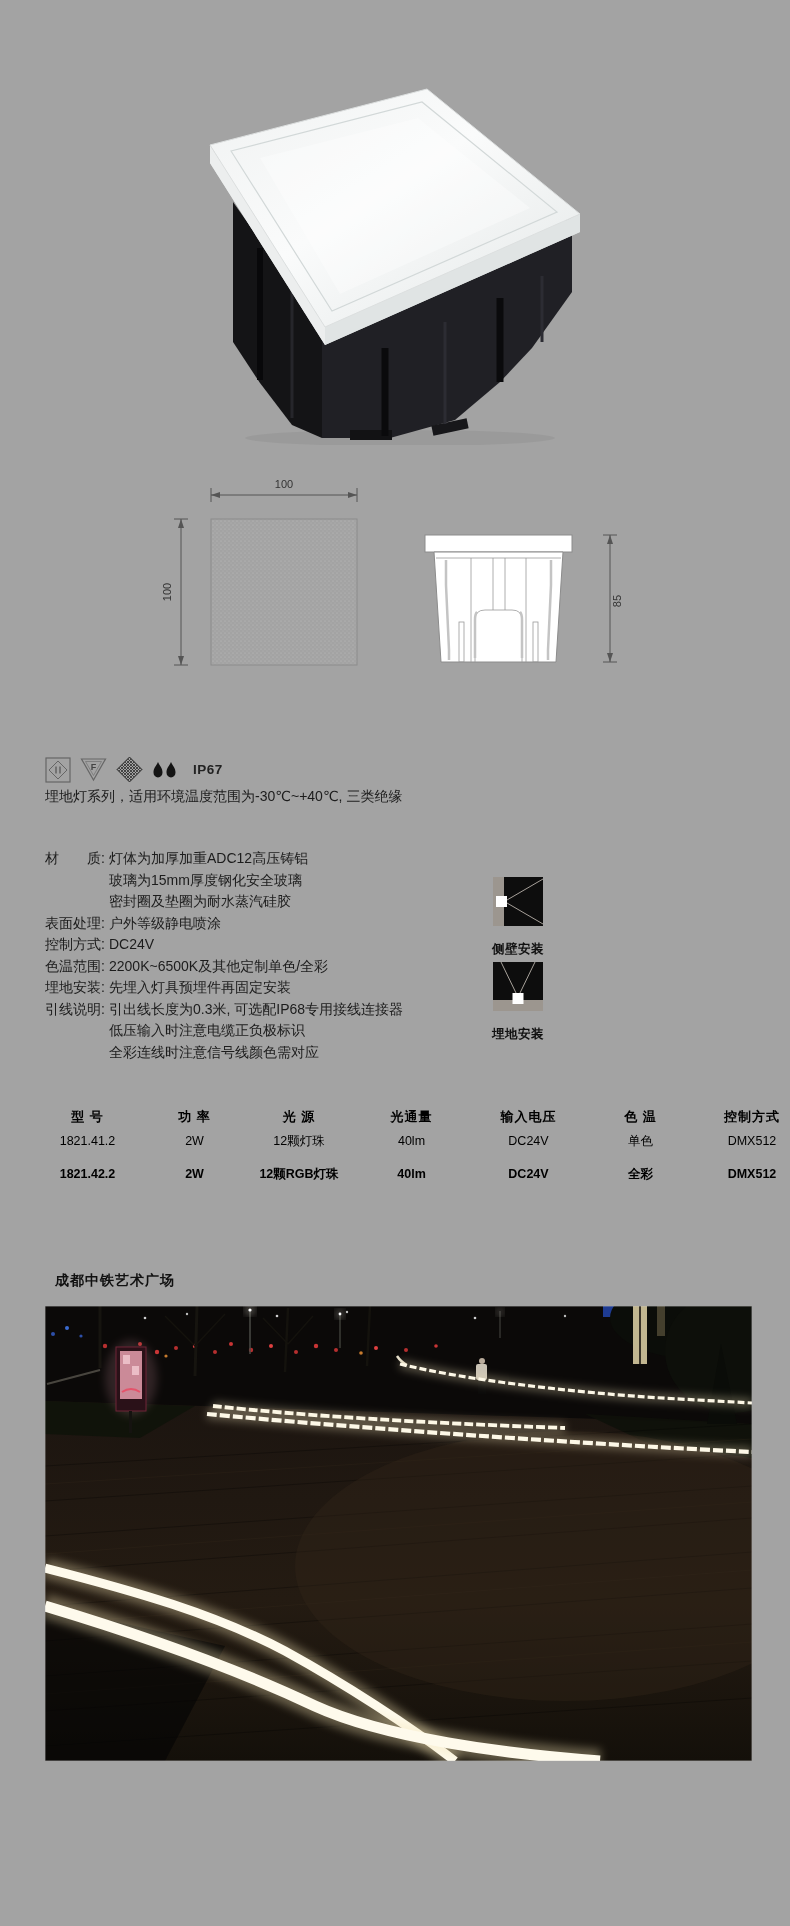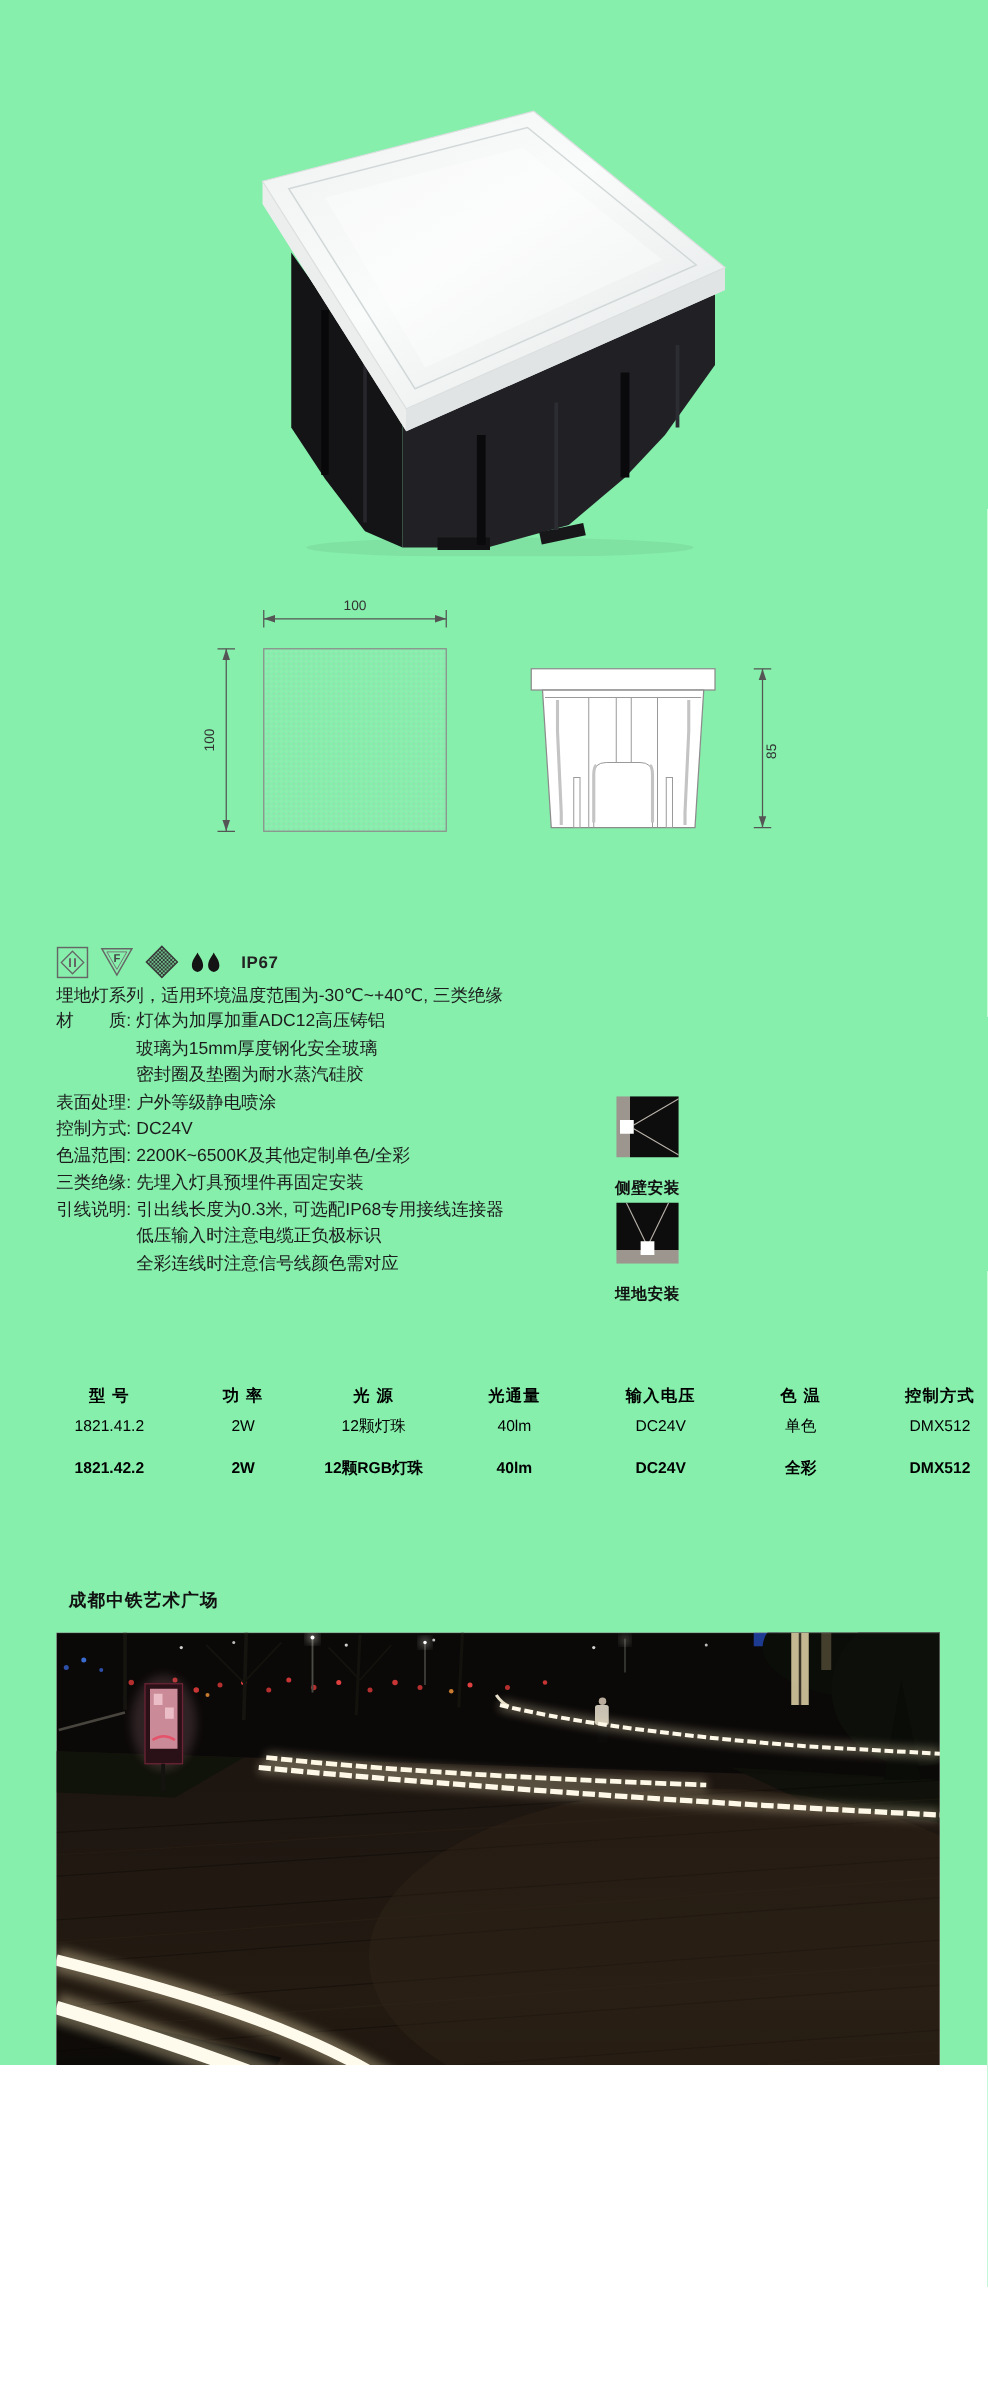--- a/index.html
+++ b/index.html
@@ -1,18 +1,18 @@
 <!DOCTYPE html>
 <html style="--glow: #fdf6df; --photo_bg: #0b0908; --install_gray: #9c968f; --sign_pink: #d99aa8;"><head>
 <meta charset="utf-8">
 <style>
   * { margin:0; padding:0; box-sizing:border-box; }
   html,body { background:#ffffff; }
   body { font-family:"Liberation Sans","DejaVu Sans",sans-serif; color:#1a1a1a; }
-  .page { position:relative; width:790px; height:1652px; background:#86efac; overflow:hidden; margin:0 auto; }
+  .page { position:relative; width:790px; height:1926px; background:#a3a3a3; overflow:hidden; margin:0 auto; }
   .abs { position:absolute; }
 
   
   .cert-row { display:flex; align-items:center; gap:9px; height:27px; }
   .cert-row svg { display:block; }
   .ip-label { font-size:13.5px; font-weight:bold; letter-spacing:.5px; color:#222; margin-left:6px; }
 
   
   .series-line { font-size:14px; color:#1c1c1c; line-height:18px; }
   .spec-list { font-size:14px; color:#1c1c1c; }
@@ -157,21 +157,21 @@
     </svg>
     <svg width="26" height="20" viewBox="0 0 26 20">
       <path d="M6,2 C7.8,6 10.5,8 10.5,12.5 a4.5,5 0 1 1 -9,0 C1.5,8 4.2,6 6,2 Z" fill="#141414"></path>
       <path d="M19,2 C20.8,6 23.5,8 23.5,12.5 a4.5,5 0 1 1 -9,0 C14.5,8 17.2,6 19,2 Z" fill="#141414"></path>
     </svg>
     <span class="ip-label">IP67</span>
   </div>
 
   <div class="abs series-line" style="left:45px; top:787px;">埋地灯系列，适用环境温度范围为-30℃~+40℃, 三类绝缘</div>
 
-  <div class="abs spec-list" style="left:45px; top:806px; width:440px;">
+  <div class="abs spec-list" style="left:45px; top:848px; width:440px;">
     <div class="spec-row">
       <div class="spec-label">材　　质: </div>
       <div class="spec-lines">
         <div>灯体为加厚加重ADC12高压铸铝</div>
         <div>玻璃为15mm厚度钢化安全玻璃</div>
         <div>密封圈及垫圈为耐水蒸汽硅胶</div>
       </div>
     </div>
     <div class="spec-row">
       <div class="spec-label">表面处理: </div>
@@ -185,21 +185,21 @@
           <div>DC24V</div>
         </div>
     </div>
     <div class="spec-row">
       <div class="spec-label">色温范围: </div>
       <div class="spec-lines">
           <div>2200K~6500K及其他定制单色/全彩</div>
         </div>
     </div>
     <div class="spec-row">
-      <div class="spec-label">三类绝缘: </div>
+      <div class="spec-label">埋地安装: </div>
       <div class="spec-lines">
           <div>先埋入灯具预埋件再固定安装</div>
         </div>
     </div>
     <div class="spec-row">
       <div class="spec-label">引线说明: </div>
       <div class="spec-lines">
         <div>引出线长度为0.3米, 可选配IP68专用接线连接器</div>
         <div>低压输入时注意电缆正负极标识</div>
         <div>全彩连线时注意信号线颜色需对应</div>

